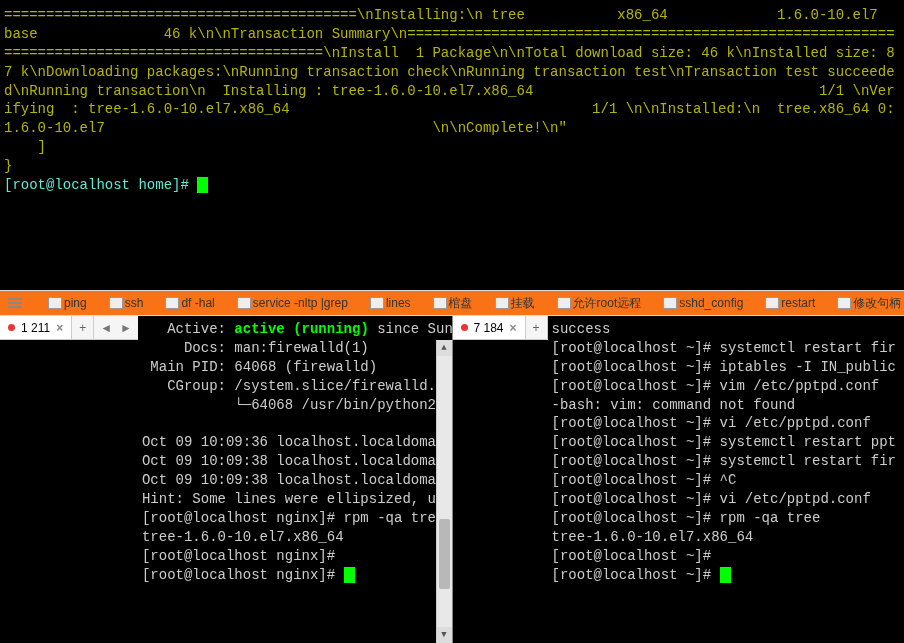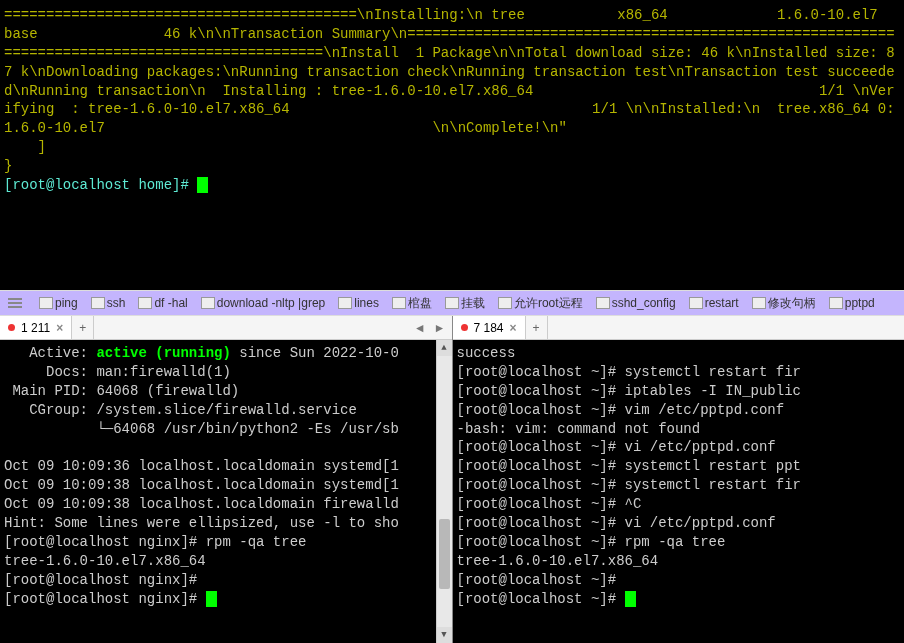--- a/index.html
+++ b/index.html
@@ -1,26 +1,26 @@
 <!DOCTYPE html>
 <html><head>
   <meta charset="utf-8">
   <style>
     * { margin: 0; padding: 0; box-sizing: border-box; }
     body { width: 904px; height: 643px; font-family: "Courier New", monospace; font-size: 14px; background: #f0f0f0; overflow: hidden; }
     .top-term { background: #000; color: #b5b500; padding: 6px 4px; height: 290px; overflow: hidden; line-height: 1.35; white-space: pre-wrap; word-break: break-all; }
     .top-term .prompt-line { color: #5eead4; }
     .top-term .cursor { background: #0f0; display: inline-block; width: 11px; height: 16px; vertical-align: middle; }
-    .toolbar { height: 26px; background: #c4b5fd; border-top: 1px solid #ddd; border-bottom: 1px solid #ddd; display: flex; align-items: center; padding: 0 4px; gap: 5px; font-family: Tahoma, sans-serif; font-size: 12px; color: #333; }
+    .toolbar { height: 26px; background: #f97316; border-top: 1px solid #ddd; border-bottom: 1px solid #ddd; display: flex; align-items: center; padding: 0 4px; gap: 14px; font-family: Tahoma, sans-serif; font-size: 12px; color: #333; }
     .tb-icon { width: 14px; height: 12px; border: 1px solid #999; background: #eee; display: inline-block; vertical-align: middle; margin-right: 2px; }
     .tb-btn { display: inline-flex; align-items: center; padding: 2px 4px; cursor: pointer; white-space: nowrap; }
     .hamburger { display: inline-flex; flex-direction: column; gap: 2px; padding: 4px; margin-right: 4px; }
     .hamburger span { width: 14px; height: 2px; background: #888; }
     .panes { display: flex; height: 327px; }
-    .pane { flex: 1; display: flex; flex-direction: column; background: #000; position: relative; min-width: 0; }
+    .pane { flex: 1; display: flex; flex-direction: row; background: #000; position: relative; min-width: 0; }
     .pane-left { border-right: 1px solid #888; }
     .tabbar { height: 24px; background: #f5f5f5; display: flex; align-items: stretch; font-family: Tahoma, sans-serif; font-size: 12px; border-bottom: 1px solid #ccc; }
     .tab { display: flex; align-items: center; gap: 6px; padding: 0 8px; background: #fff; border-right: 1px solid #ccc; cursor: pointer; }
     .dot { width: 7px; height: 7px; border-radius: 50%; background: #e33; display: inline-block; }
     .tab-close { color: #888; cursor: pointer; font-weight: bold; }
     .tab-add { width: 22px; display: flex; align-items: center; justify-content: center; color: #666; cursor: pointer; border-right: 1px solid #ccc; }
     .tab-nav { margin-left: auto; display: flex; align-items: center; gap: 8px; padding: 0 6px; color: #777; }
     .term-body { flex: 1; color: #ccc; padding: 4px 4px 0 4px; line-height: 1.35; overflow: hidden; white-space: pre; font-size: 14px; }
     .green { color: #0f0; font-weight: bold; }
     .cursor2 { background: #0f0; display: inline-block; width: 11px; height: 16px; vertical-align: middle; }
@@ -50,21 +50,21 @@
   <div class="tb-btn">
       <span class="tb-icon"></span>
       <span>ssh</span>
     </div>
   <div class="tb-btn">
       <span class="tb-icon"></span>
       <span>df -hal</span>
     </div>
   <div class="tb-btn">
       <span class="tb-icon"></span>
-      <span>download -nltp |grep</span>
+      <span>service -nltp |grep</span>
     </div>
   <div class="tb-btn">
       <span class="tb-icon"></span>
       <span>lines</span>
     </div>
   <div class="tb-btn">
       <span class="tb-icon"></span>
       <span>棺盘</span>
     </div>
   <div class="tb-btn">

